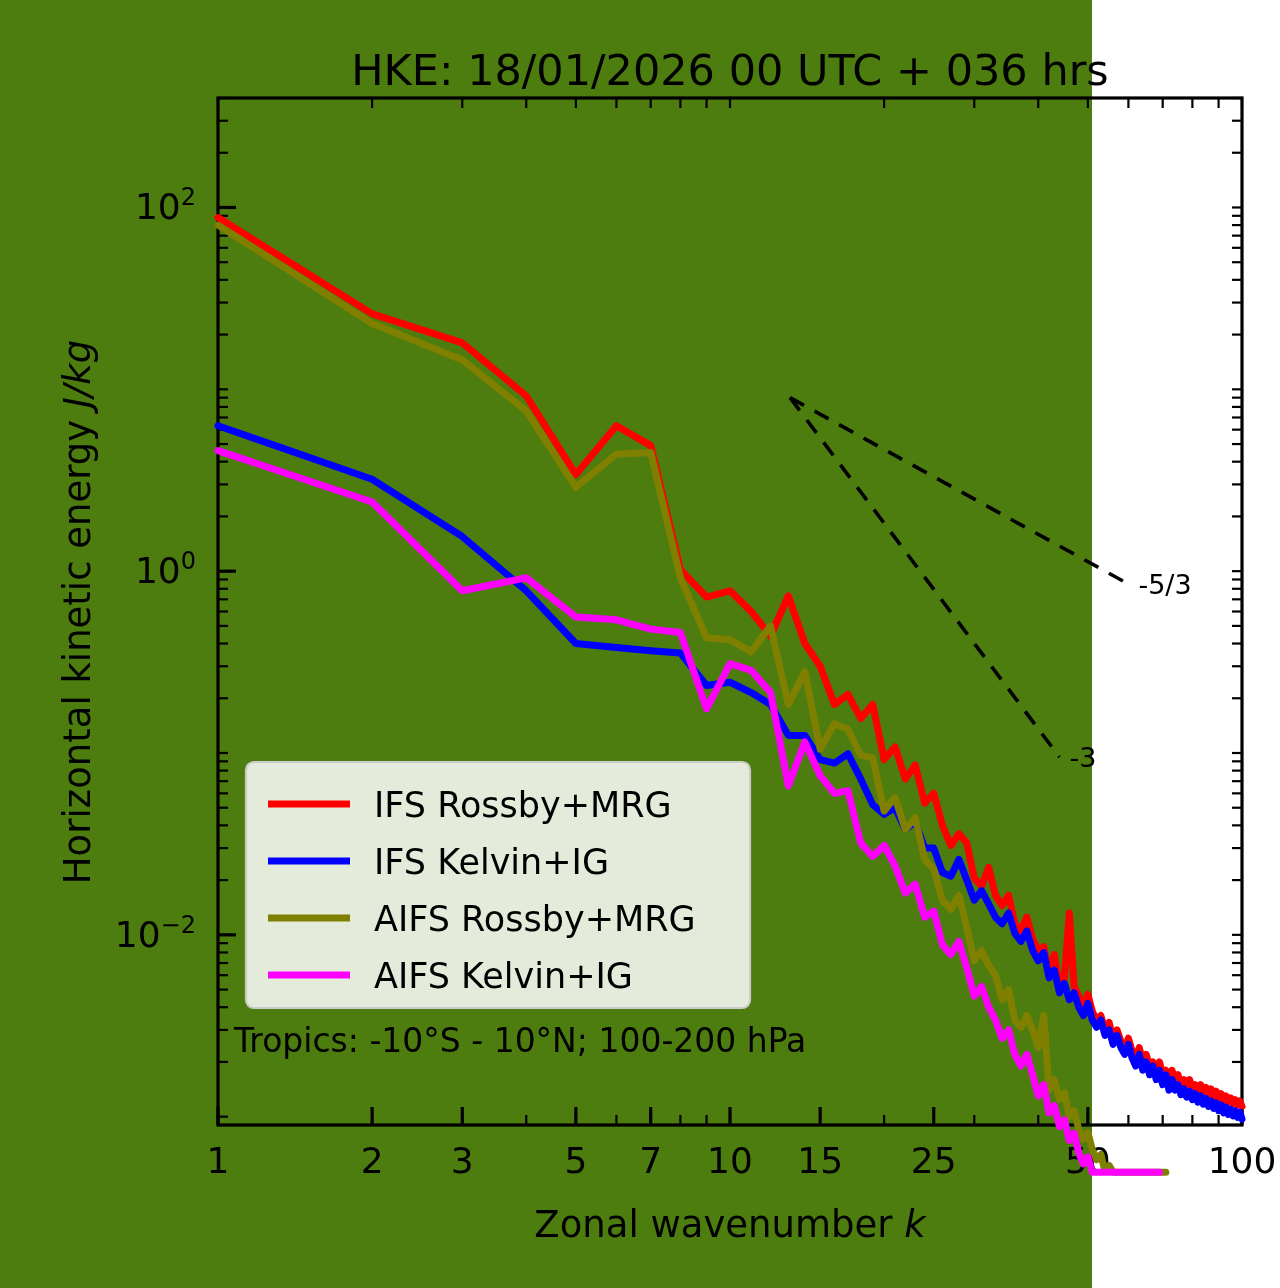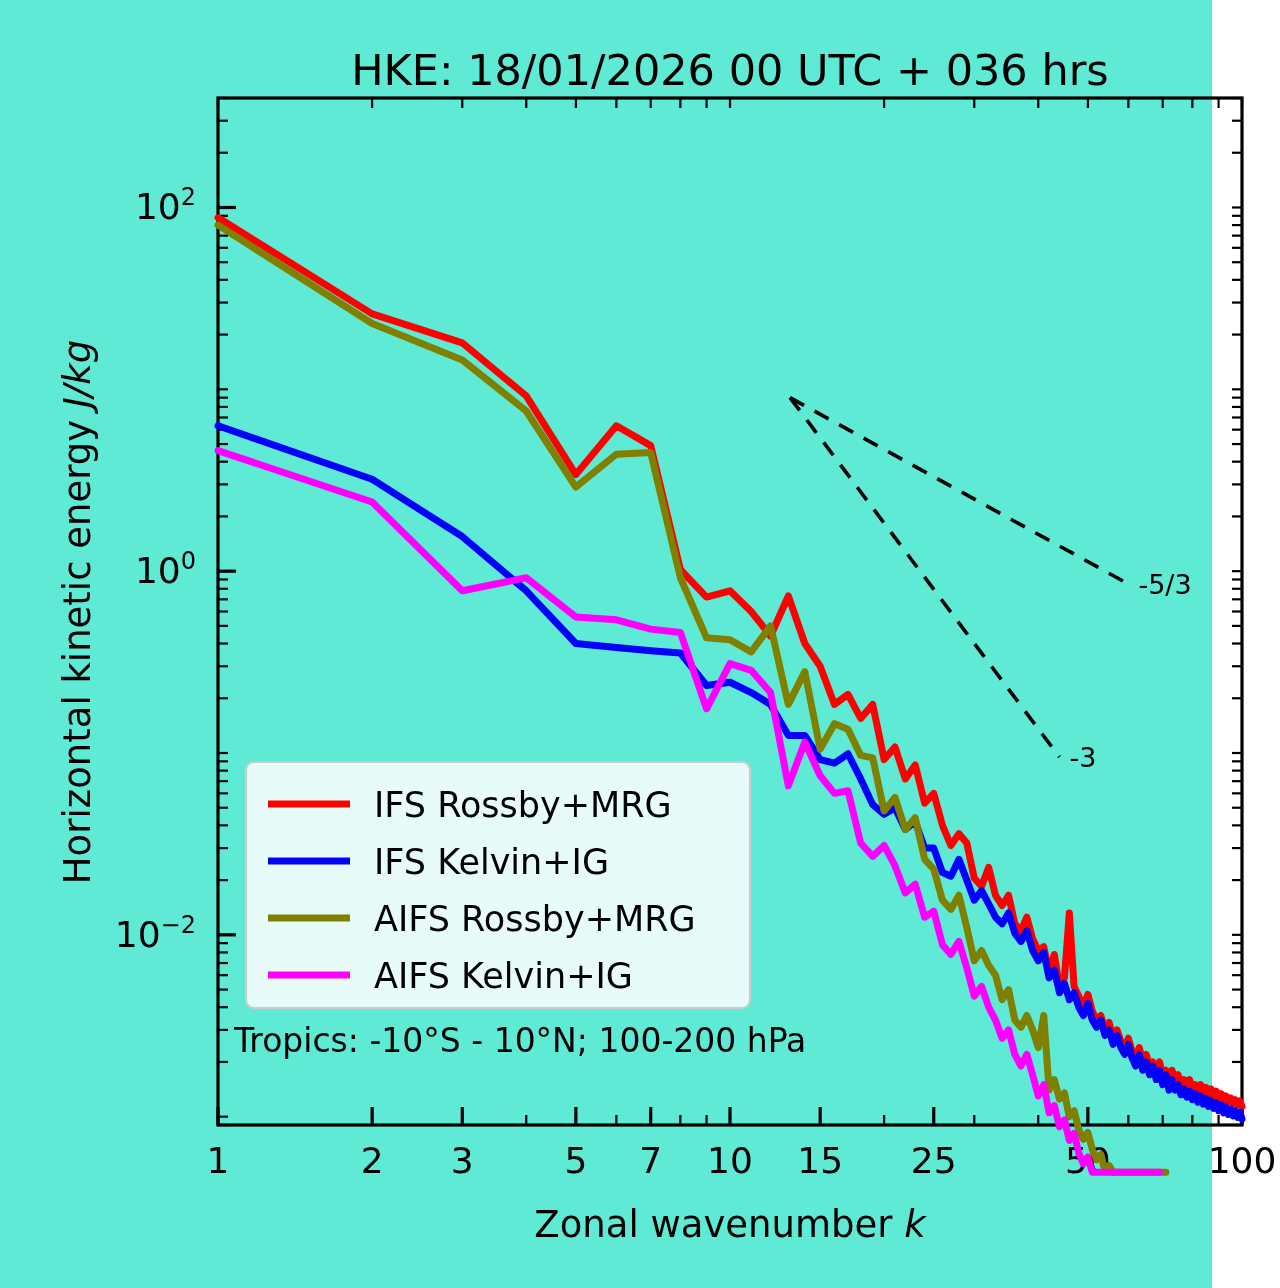--- a/index.html
+++ b/index.html
@@ -8,23 +8,23 @@
     background: #ffffff;
   }
   body {
     width: 1280px;
     height: 1288px;
     font-family: "DejaVu Sans", sans-serif;
     overflow: hidden;
   }
   #figure {
     position: relative;
-    width: 1212px;
+    width: 1092px;
     height: 1288px;
-    background: #5eead4;
+    background: #4d7c0f;
   }
   #plot-svg {
     position: absolute;
     left: 0;
     top: 0;
     width: 1280px;
     height: 1288px;
   }
   .title-text {
     font-size: 43px;

